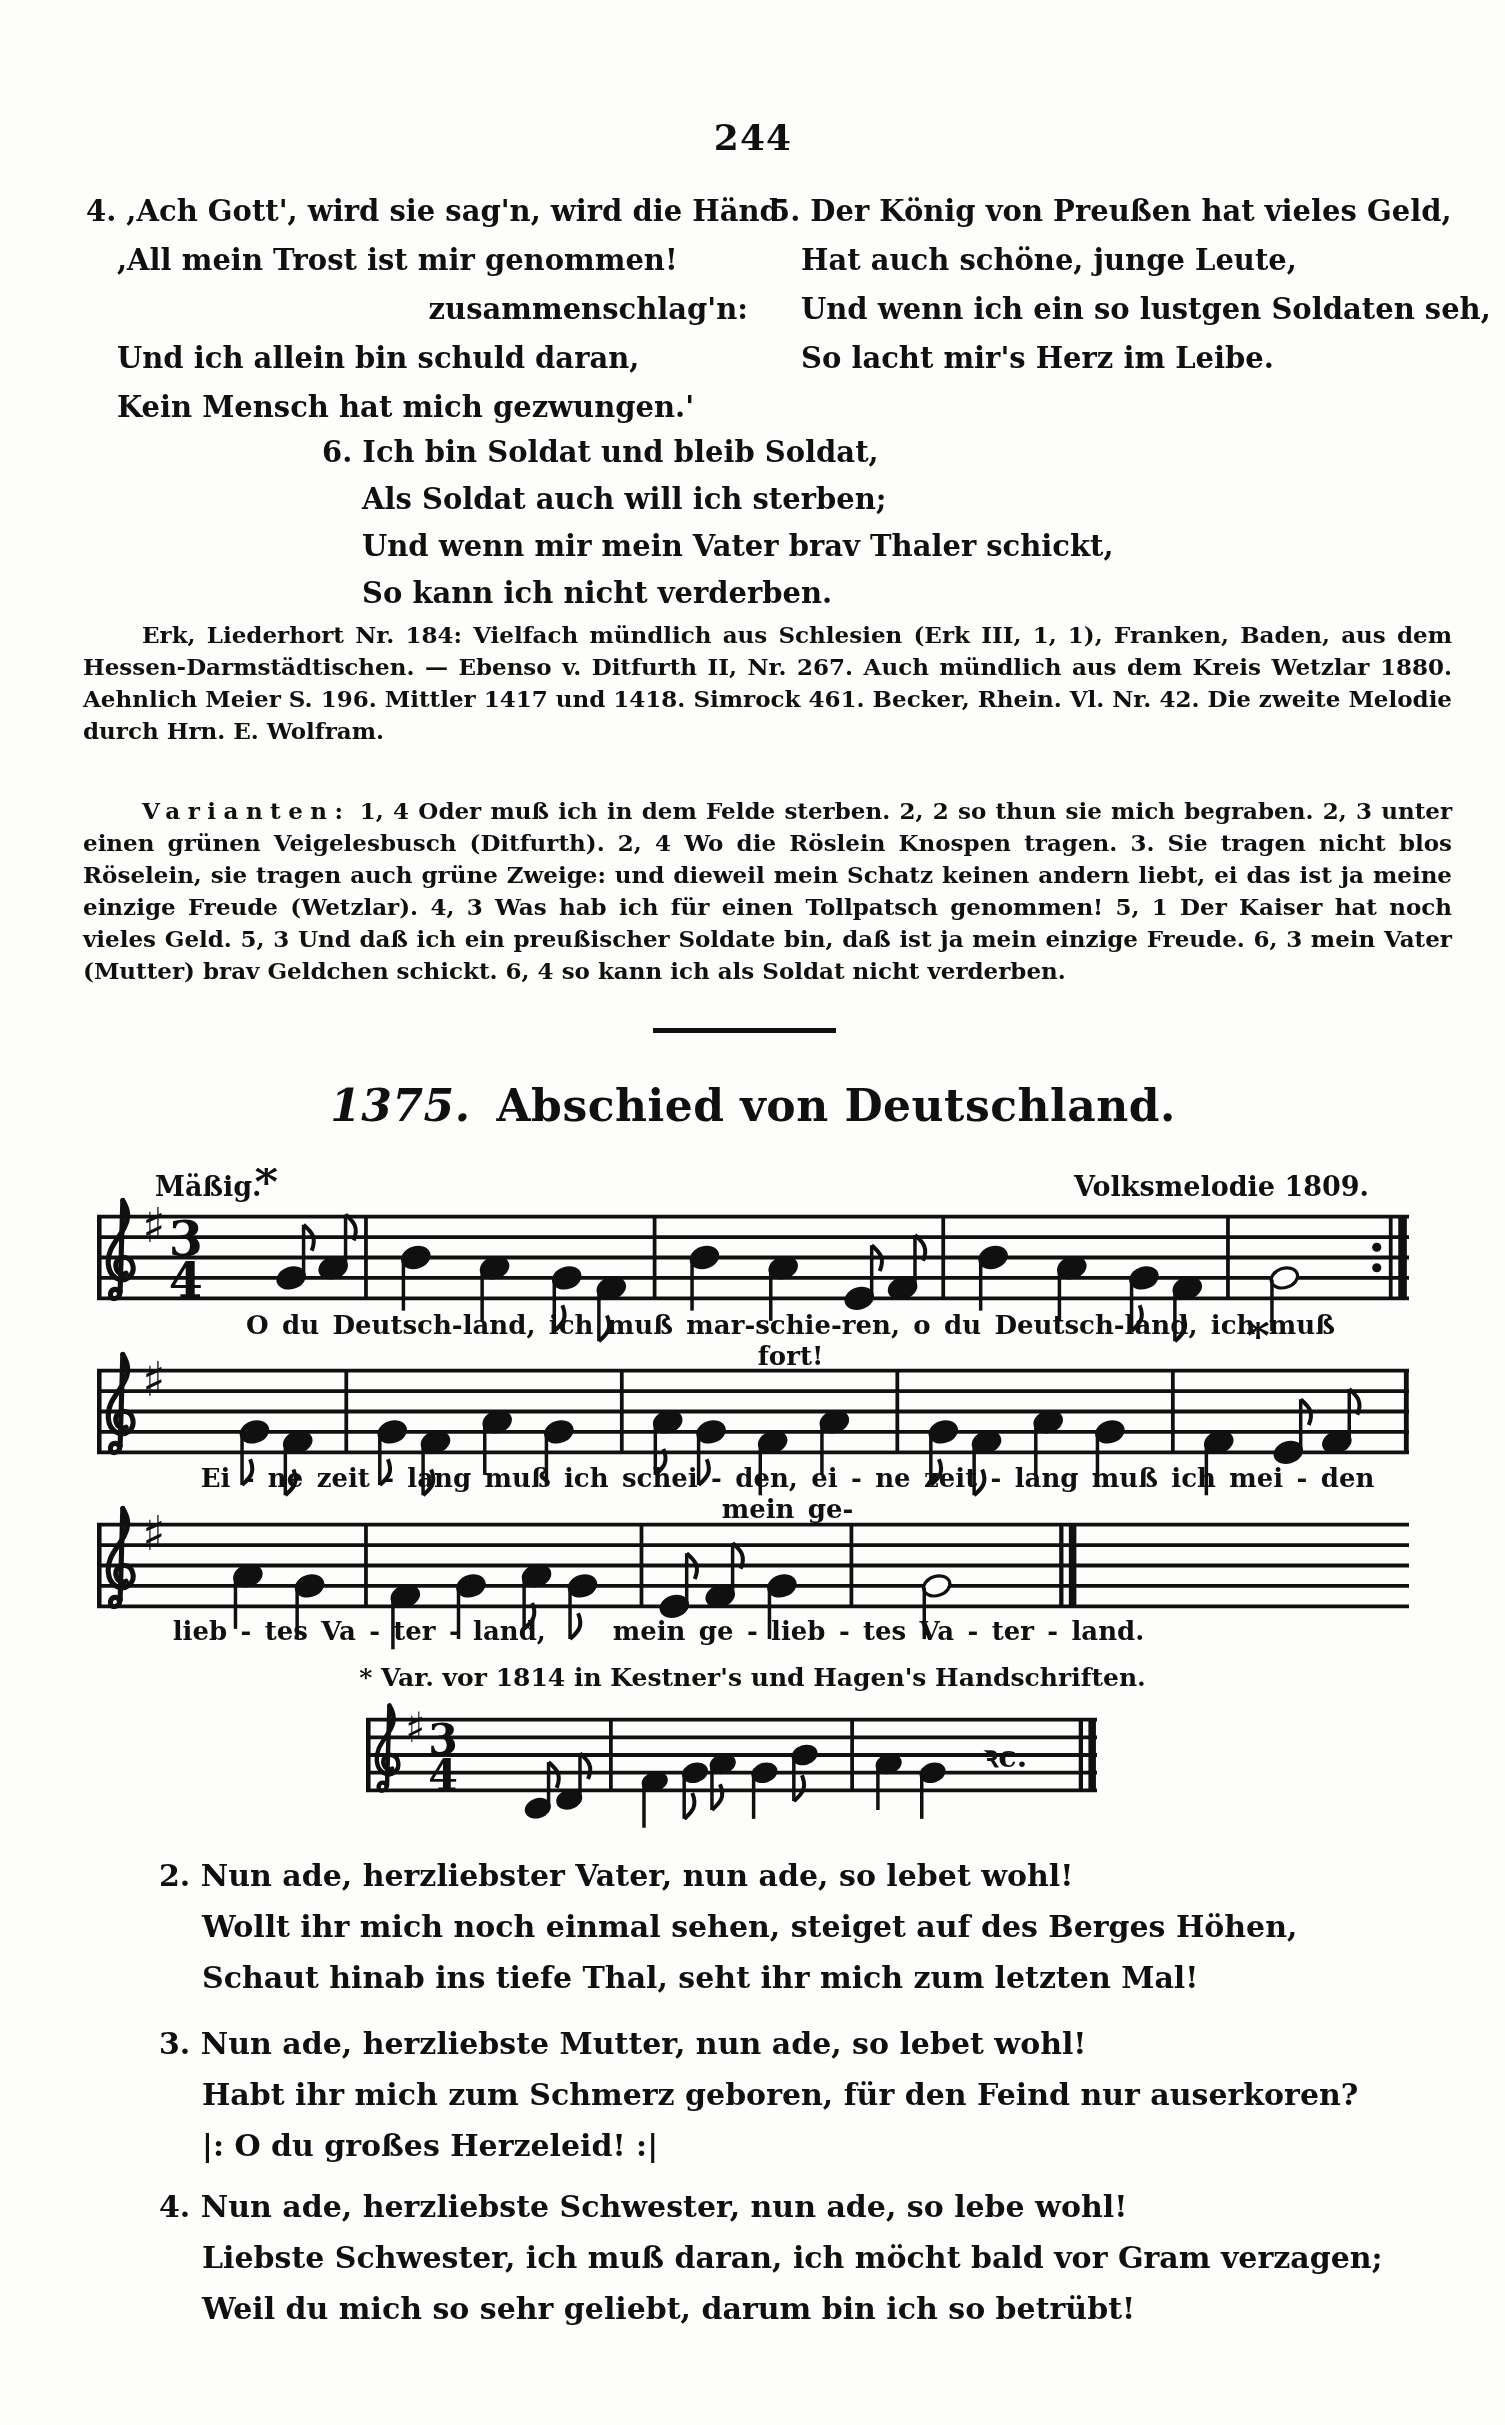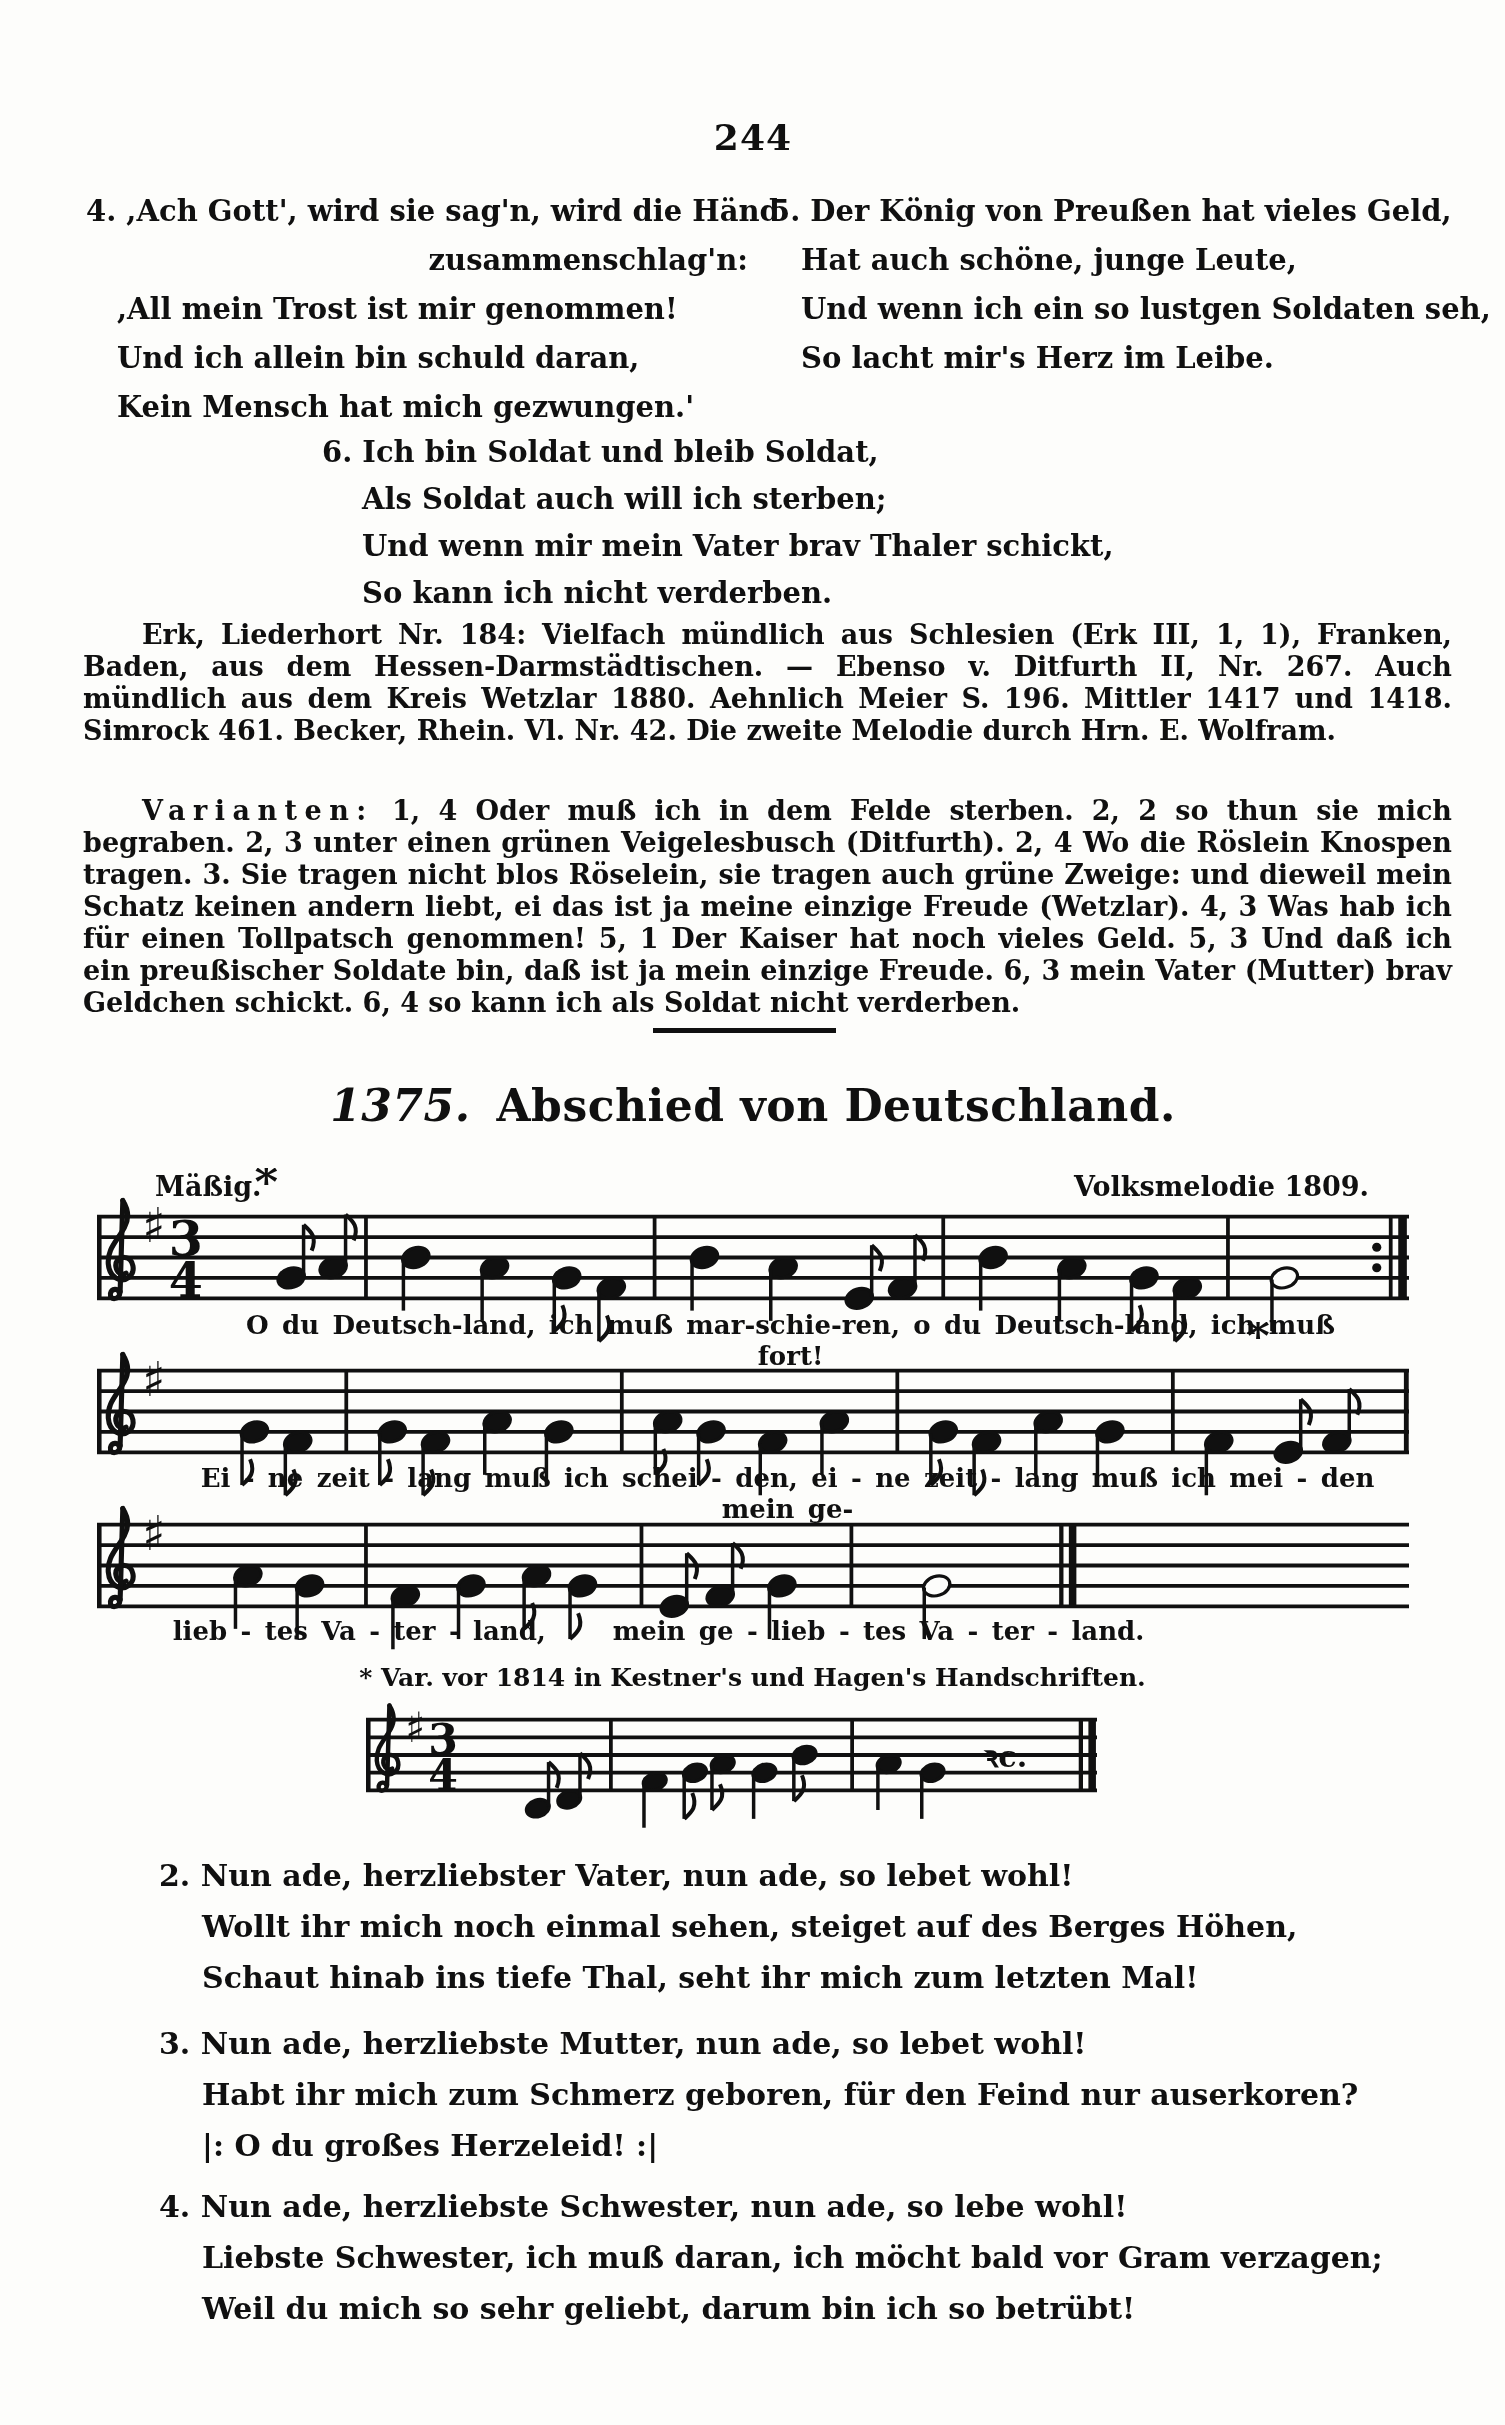--- a/index.html
+++ b/index.html
@@ -16,21 +16,21 @@
   #page-number{
     left:0;top:116px;width:100%;
     text-align:center;font-size:36px;letter-spacing:1.1px;
   }
   .verse{font-size:29px;line-height:49px;}
   .verse .vline{white-space:nowrap;}
   .verse .cont{padding-left:31px;}
   .verse .vright{text-align:right;padding-right:16px;}
   #verse-6 .cont{padding-left:40px;}
   .smallpar{
-    font-size:27px;line-height:32px;text-align:justify;
+    font-size:23px;line-height:32px;text-align:justify;
     font-weight:700;letter-spacing:0px;
   }
   .smallpar .indent{display:inline-block;width:59px;}
   .spaced{letter-spacing:7.5px;margin-top:12px;}
   #divider{left:653px;top:1028px;width:183px;height:5.4px;background:#101010;}
   #song-title{
     left:0;top:1080px;width:100%;text-align:center;
     font-size:44px;letter-spacing:0.5px;
   }
   #song-title .num{margin-right:26px;font-style:italic;}
@@ -54,22 +54,22 @@
 </style>
 </head>
 <body>
 
 <div id="page">
 
   <div id="page-number" class="abs">244</div>
 
   <div class="abs verse" style="left:86px;top:187px;width:678px;">
     <div class="vline">4. ,Ach Gott', wird sie sag'n, wird die Händ</div>
+    <div class="vline cont">,All mein Trost ist mir genommen!</div>
     <div class="vline vright">zusammenschlag'n:</div>
-    <div class="vline cont">,All mein Trost ist mir genommen!</div>
     <div class="vline cont">Und ich allein bin schuld daran,</div>
     <div class="vline cont">Kein Mensch hat mich gezwungen.'</div>
   </div>
 
   <div class="abs verse" style="left:770px;top:187px;width:694px;">
     <div class="vline">5. Der König von Preußen hat vieles Geld,</div>
     <div class="vline cont">Hat auch schöne, junge Leute,</div>
     <div class="vline cont">Und wenn ich ein so lustgen Soldaten seh,</div>
     <div class="vline cont">So lacht mir's Herz im Leibe.</div>
   </div>

